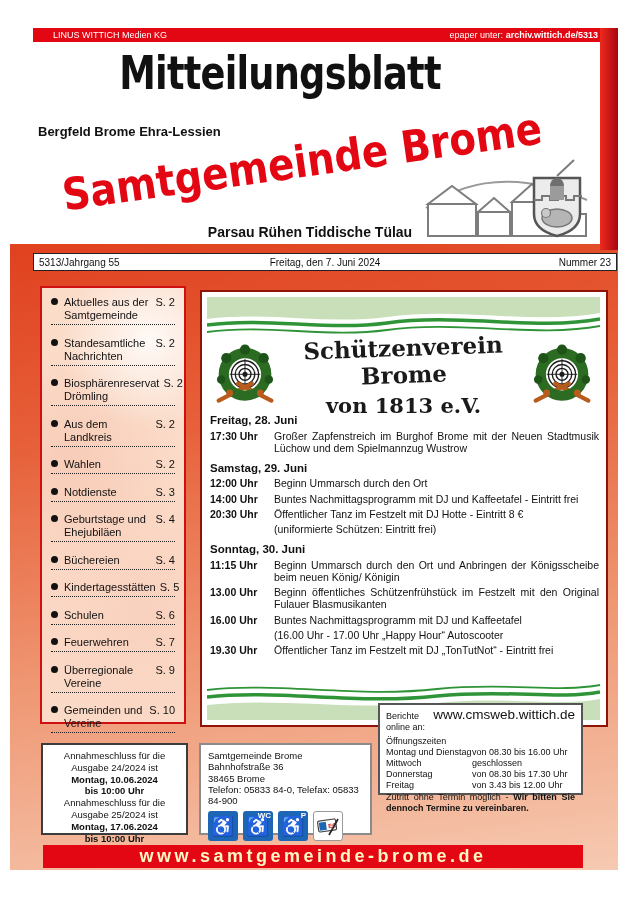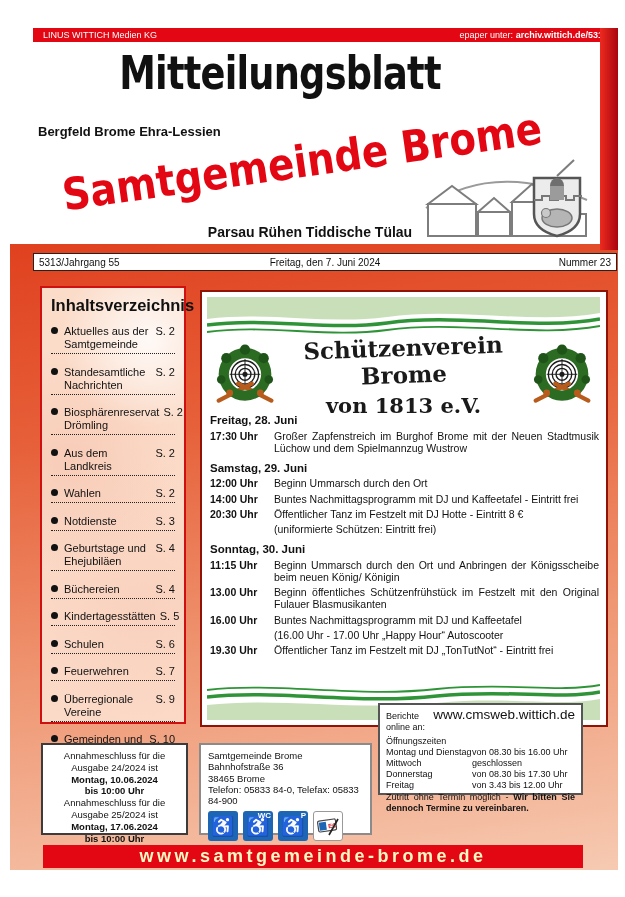--- a/index.html
+++ b/index.html
@@ -2,21 +2,21 @@
 <html><head>
 <meta charset="utf-8">
 <style>
   html,body{margin:0;padding:0;background:#fff;}
   .page{position:relative;width:625px;height:897px;background:#fff;overflow:hidden;
         font-family:"Liberation Sans",sans-serif;color:#111;}
 
   
   .topbar{position:absolute;left:33px;top:28px;width:585px;height:14px;background:#e30613;
           color:#fff;font-size:9px;display:flex;justify-content:space-between;align-items:center;
-          padding:0 10px;box-sizing:border-box;}
+          padding:0 20px;box-sizing:border-box;}
   .topbar b{font-weight:bold;}
   .rightbar{position:absolute;left:600px;top:28px;width:18px;height:222px;
             background:linear-gradient(90deg,#ee2a1e,#a80510);}
 
   
   .mtitle{position:absolute;left:0;top:46px;width:560px;text-align:center;font-size:46px;
           font-weight:bold;font-family:"DejaVu Sans",sans-serif;letter-spacing:-1px;
           transform:scaleX(.8);transform-origin:50% 50%;}
   .towns-top{position:absolute;left:38px;top:124px;font-size:13px;font-weight:bold;}
   .sgb{position:absolute;left:14px;top:136px;width:576px;text-align:center;color:#e30613;
@@ -135,21 +135,20 @@
     <circle cx="124" cy="57" r="4.5" fill="#c9c9c9" stroke="#777" stroke-width="1.2"></circle>
   </svg>
 
   <div class="issuebar">
     <span>5313/Jahrgang 55</span>
     <span>Freitag, den 7. Juni 2024</span>
     <span class="r">Nummer 23</span>
   </div>
 
   <aside class="sidebar">
-    <div class="sb-title">Inhaltsverzeichnis</div>
     <div class="sb-item">
         <span class="dot"></span>
         <span class="lbl">Aktuelles aus der Samtgemeinde</span>
         <span class="pg">S. 2</span>
       </div>
     <div class="sb-item">
         <span class="dot"></span>
         <span class="lbl">Standesamtliche Nachrichten</span>
         <span class="pg">S. 2</span>
       </div>

